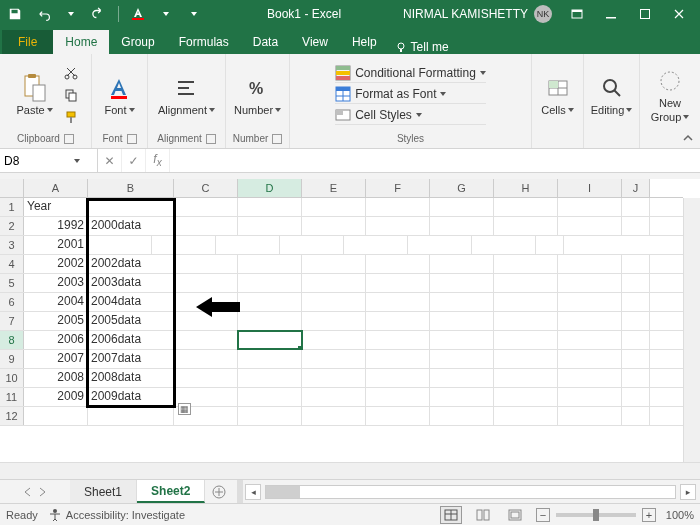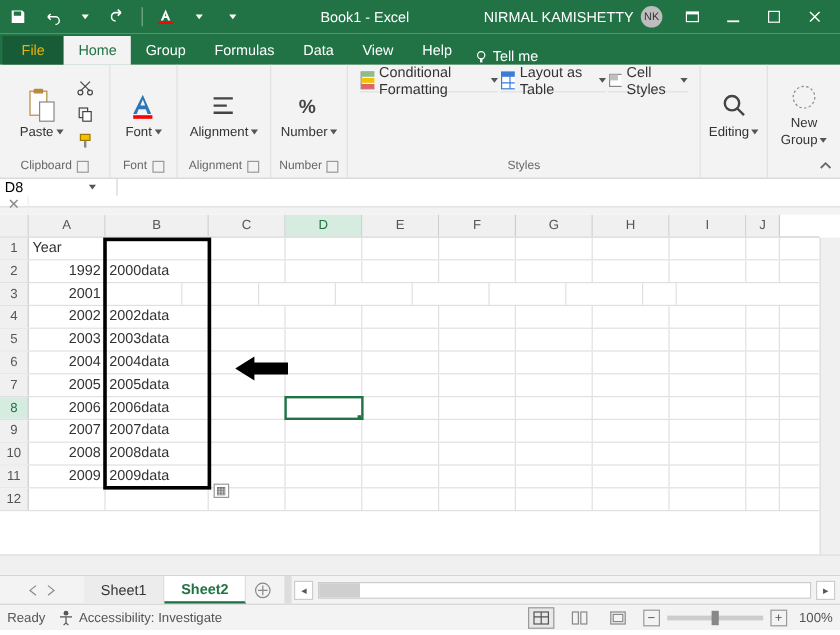--- a/index.html
+++ b/index.html
@@ -30,26 +30,26 @@
   .group .label { font-size:10px; color:#666; padding:2px 0 2px 0; display:flex; align-items:center; gap:2px;}
   .group .label .launcher { width:10px; height:10px; border:1px solid #999; position:relative; cursor:pointer; margin-left:2px;}
   .bigbtn { display:flex; flex-direction:column; align-items:center; gap:2px; padding:2px 6px; cursor:pointer; }
   .bigbtn .ico { width:28px; height:28px; display:flex; align-items:center; justify-content:center; }
   .bigbtn .txt { font-size:11px; color:#333; display:flex; align-items:center; gap:2px;}
   .smallbtn { width:20px; height:20px; display:flex; align-items:center; justify-content:center; cursor:pointer;}
   .dd-caret { width:0;height:0;border-left:3px solid transparent;border-right:3px solid transparent;border-top:4px solid #555; }
   .dd-caret.white { border-top-color:#fff; }
 
   .stylegroup { flex:1; }
-  .stylegroup .stack { display:flex; flex-direction:row; justify-content:center; gap:2px; height:100%; padding:0 6px;}
+  .stylegroup .stack { display:flex; flex-direction:column; justify-content:center; gap:2px; height:100%; padding:0 6px;}
   .stylegroup .row { display:flex; align-items:center; gap:4px; font-size:12px; color:#333; cursor:pointer;}
   .ribbon .collapse { position:absolute; right:6px; bottom:4px; cursor:pointer; color:#666; }
 
   
-  .fbar { height:24px; border-bottom:1px solid #d4d4d4; display:flex; align-items:stretch; background:#fff;flex-direction:column; }
+  .fbar { height:24px; border-bottom:1px solid #d4d4d4; display:flex; align-items:stretch; background:#fff; }
   .namebox { width:98px; border-right:1px solid #d4d4d4; display:flex; align-items:center; padding:0 4px; background:#fff;}
   .namebox input { border:none; outline:none; width:70px; font-size:12px; }
   .fbar .fbtn { width:24px; display:flex; align-items:center; justify-content:center; border-right:1px solid #eee; color:#888; cursor:pointer;}
   .formula { flex:1; display:flex; align-items:center; }
   .formula input { border:none; outline:none; width:100%; font-size:12px; padding:0 4px; }
 
   
   .sheetwrap { position:relative; height:300px; background:#fff; }
   .colhdrs { display:flex; position:absolute; top:0; left:0; right:17px; height:19px; border-bottom:1px solid #ccc; }
   .corner { width:24px; background:#f0f0f0; border-right:1px solid #ccc; }
@@ -301,37 +301,56 @@
         <span>Conditional Formatting</span>
         <span class="dd-caret"></span>
       </div>
       <div class="row">
         <svg width="16" height="16">
             <rect x="1" y="1" width="14" height="14" fill="#fff" stroke="#3b7dd8"></rect>
             <rect x="1" y="1" width="14" height="4" fill="#3b7dd8"></rect>
             <line x1="8" y1="1" x2="8" y2="15" stroke="#3b7dd8"></line>
             <line x1="1" y1="10" x2="15" y2="10" stroke="#3b7dd8"></line>
           </svg>
-        <span>Layout as Table</span>
+        <span>Format as Font</span>
         <span class="dd-caret"></span>
       </div>
       <div class="row">
         <svg width="16" height="16">
             <rect x="1" y="3" width="14" height="10" fill="#fff" stroke="#888"></rect>
             <rect x="1" y="3" width="7" height="5" fill="#c0c0c0"></rect>
           </svg>
         <span>Cell Styles</span>
         <span class="dd-caret"></span>
       </div>
     </div>
     <div class="label">
         <span>Styles</span>
       </div>
   </div>
 
+  <div class="group" style="width:52px">
+    <div class="area">
+        <div class="bigbtn">
+      <div class="ico">
+            <svg width="24" height="24" viewBox="0 0 24 24">
+              <rect x="3" y="5" width="18" height="14" fill="#fff" stroke="#888"></rect>
+              <line x1="3" y1="12" x2="21" y2="12" stroke="#888"></line>
+              <line x1="12" y1="5" x2="12" y2="19" stroke="#888"></line>
+              <rect x="3" y="5" width="9" height="7" fill="#cfe8cf"></rect>
+            </svg>
+          </div>
+      <div class="txt">
+            <span>Cells</span>
+            <span class="dd-caret"></span>
+          </div>
+    </div>
+      </div>
+    <div class="label">&nbsp;</div>
+  </div>
 
   <div class="group" style="width:56px">
     <div class="area">
         <div class="bigbtn">
       <div class="ico">
             <svg width="24" height="24" viewBox="0 0 24 24">
               <circle cx="10" cy="10" r="6" fill="none" stroke="#444" stroke-width="2"></circle>
               <line x1="14" y1="14" x2="20" y2="20" stroke="#444" stroke-width="2"></line>
             </svg>
           </div>

